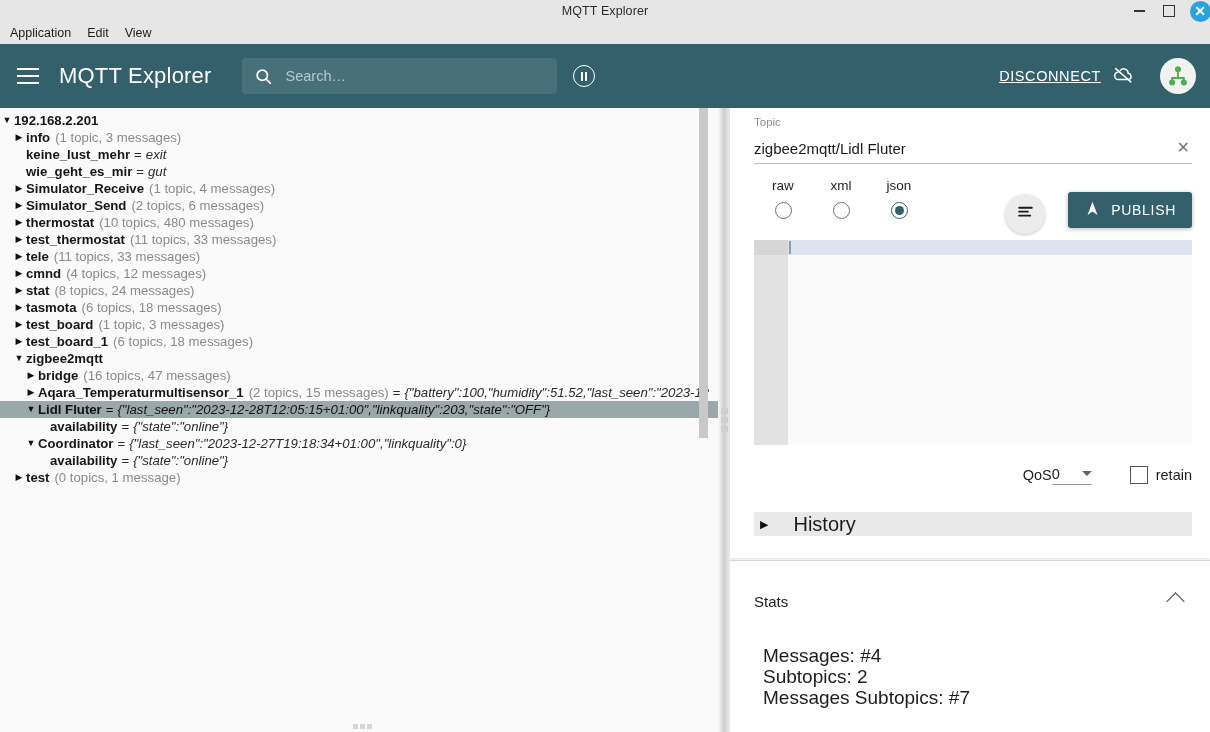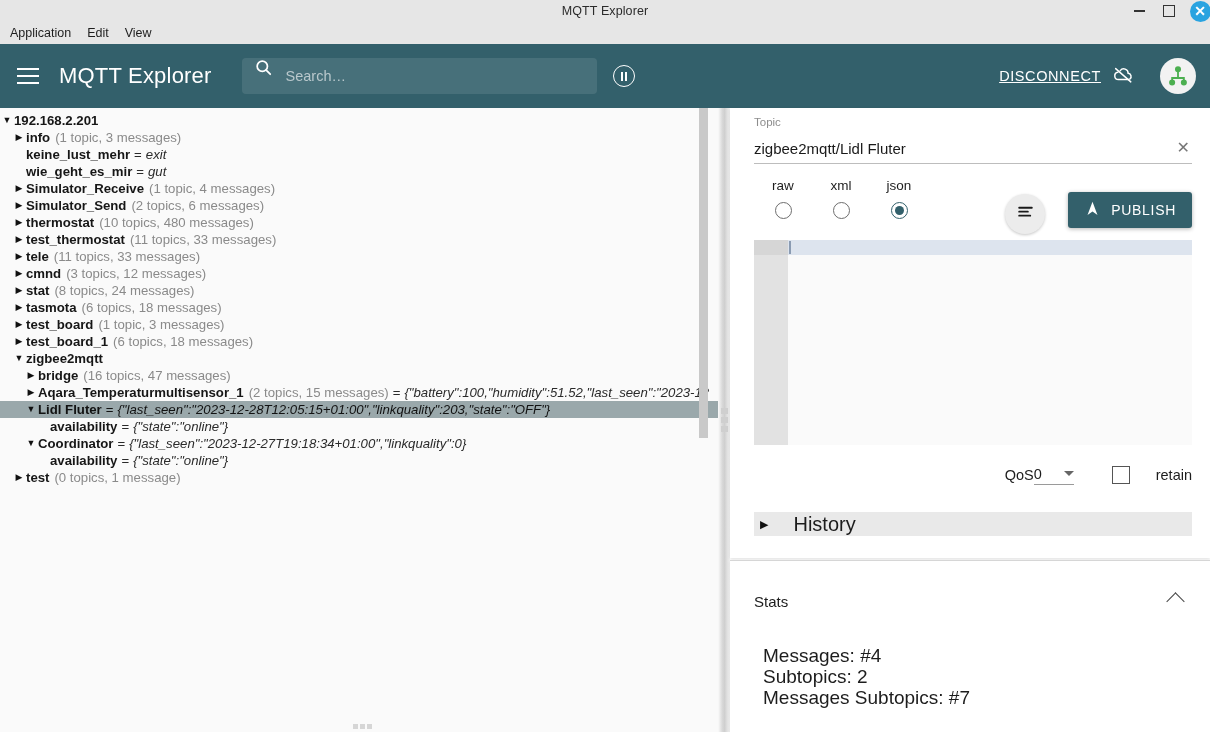--- a/index.html
+++ b/index.html
@@ -64,23 +64,23 @@
   .hamburger {
     width: 22px; height: 16px; margin-left: 17px; margin-right: 20px;
     display: flex; flex-direction: column; justify-content: space-between;
     cursor: pointer;
   }
   .hamburger span { display: block; height: 2px; background: #fff; width: 22px; }
   .app-title {
     color: #ffffff; font-size: 22px; font-weight: 400; letter-spacing: .2px;
   }
   .search-wrap {
-    margin-left: 30px; width: 355px; height: 36px;
+    margin-left: 30px; width: 315px; height: 36px;
     background: rgba(255,255,255,0.10); border-radius: 4px;
-    display: flex; align-items: flex-start;
+    display: flex; align-items: center;
   }
   .search-icon {
     width: 44px; display: flex; align-items: center; justify-content: center;
   }
   .search-input {
     flex: 1; background: transparent; border: none; outline: none;
     color: #ffffff; font-size: 14.5px; font-family: inherit;
     height: 100%; padding-right: 10px;
   }
   .search-input::placeholder { color: #b9c8cc; }
@@ -249,21 +249,21 @@
   }
   .qos-value { font-size: 14.5px; color: #1d1d1d; }
   .qos-arrow {
     width: 0; height: 0; border-left: 5px solid transparent;
     border-right: 5px solid transparent; border-top: 5px solid #666;
   }
   .retain-box {
     width: 18px; height: 18px; border: 1.7px solid #555; margin-left: 38px;
     cursor: pointer; background: #fff;
   }
-  .retain-label { font-size: 14.5px; color: #1d1d1d; margin-left: 26px; }
+  .retain-label { font-size: 14.5px; color: #1d1d1d; margin-left: 8px; }
 
   .history-bar {
     position: absolute; left: 24px; top: 404px; width: 438px; height: 24px;
     background: #e9e9e9; display: flex; align-items: center;
     padding-left: 6px; gap: 9px; cursor: pointer;
   }
   .history-caret { font-size: 11px; color: #111; }
   .history-label { font-size: 20px; color: #1c1c1c; padding-left: 16px; }
 
   .card-stats {
@@ -400,21 +400,21 @@
           <span class="t-count">(11 topics, 33 messages)</span>
         </div>
         <div class="tree-row" style="padding-left: 14px;">
           <span class="caret">▶</span>
           <span class="t-label">tele</span>
           <span class="t-count">(11 topics, 33 messages)</span>
         </div>
         <div class="tree-row" style="padding-left: 14px;">
           <span class="caret">▶</span>
           <span class="t-label">cmnd</span>
-          <span class="t-count">(3 topics, 12 messages)</span>
+          <span class="t-count">(4 topics, 12 messages)</span>
         </div>
         <div class="tree-row" style="padding-left: 14px;">
           <span class="caret">▶</span>
           <span class="t-label">stat</span>
           <span class="t-count">(8 topics, 24 messages)</span>
         </div>
         <div class="tree-row" style="padding-left: 14px;">
           <span class="caret">▶</span>
           <span class="t-label">tasmota</span>
           <span class="t-count">(6 topics, 18 messages)</span>

